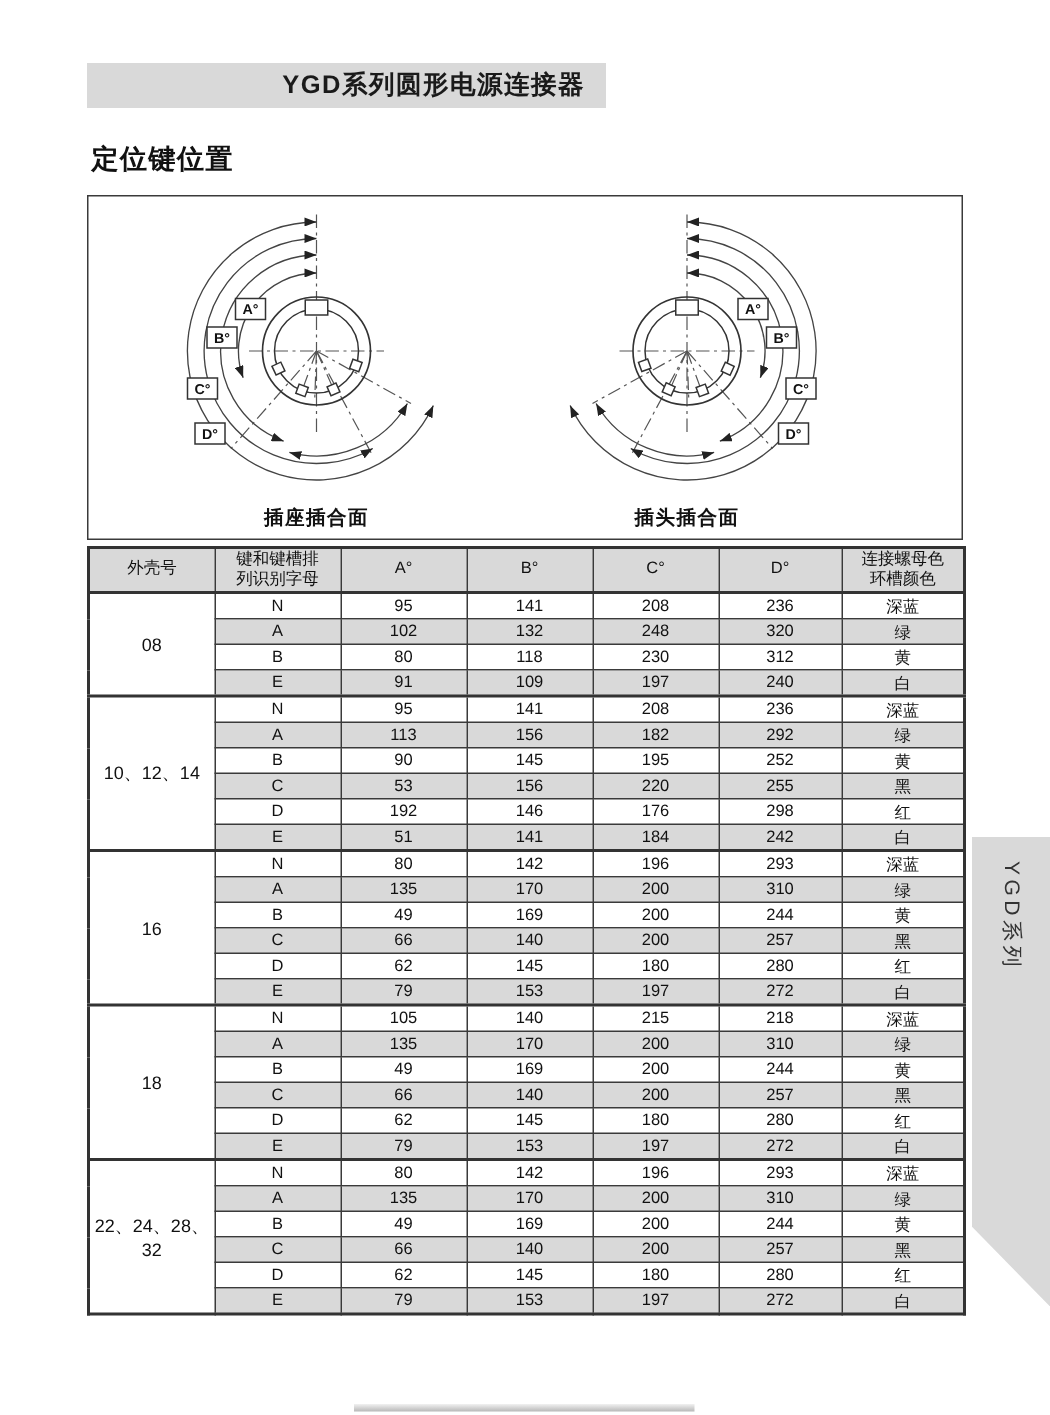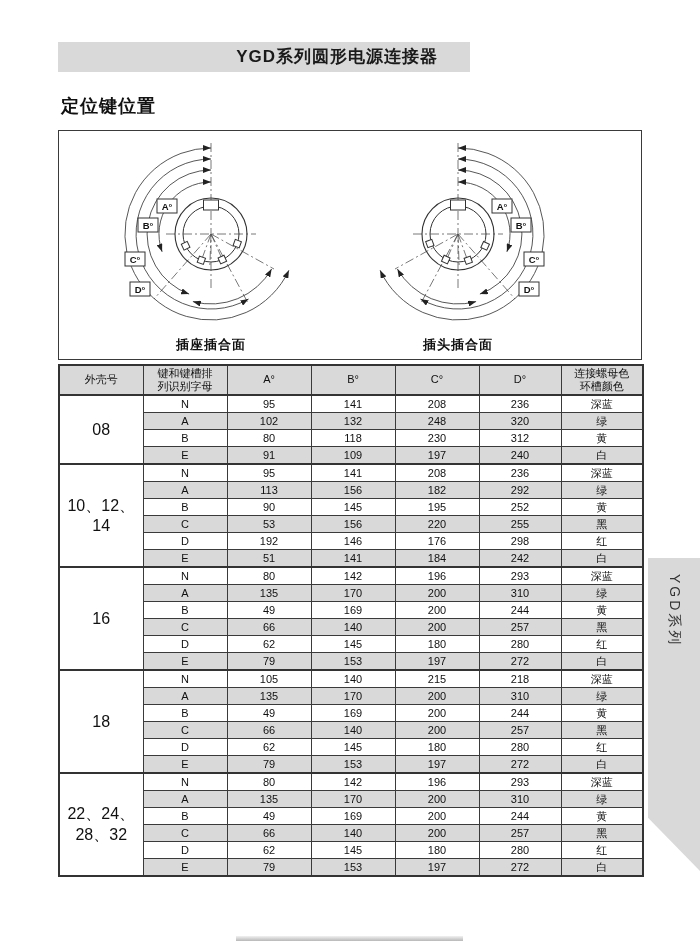--- a/index.html
+++ b/index.html
@@ -1,20 +1,20 @@
 <!DOCTYPE html>
 <html><head>
 <meta charset="utf-8">
 <style>
   html,body { margin:0; padding:0; background:#ffffff; }
   body { font-family:"Liberation Sans","DejaVu Sans",sans-serif; color:#111; }
   .page { position:relative; width:700px; height:943px; background:#fff; overflow:hidden; }
 
-  .title-bar { position:absolute; left:58px; top:42px; width:412px; height:30px;
-    background:#d9d9d9; box-sizing:border-box; text-align:right; padding-right:32px;
+  .title-bar { position:absolute; left:58px; top:42px; width:346px; height:30px;
+    background:#d9d9d9; box-sizing:border-box; text-align:right; padding-right:14px;
     font-weight:bold; font-size:17px; line-height:30px; letter-spacing:1px; color:#1a1a1a; }
 
   .section-heading { position:absolute; left:61px; top:94px; font-weight:bold;
     font-size:18px; letter-spacing:1px; color:#111; }
 
   .diagram-box { position:absolute; left:58px; top:130px; width:584px; height:230px;
     border:1px solid #3a3a3a; box-sizing:border-box; background:#fff; }
   svg.diagrams { display:block; width:582px; height:228px; }
 
   .ol  { stroke:#333; stroke-width:1.1; fill:none; }
@@ -28,21 +28,21 @@
 
   table.key-table { position:absolute; left:58px; top:364px; width:584px;
     border-collapse:collapse; table-layout:fixed; font-size:11px; color:#111;
     border:2px solid #333;padding-left:16px; }
   .key-table th, .key-table td { border:1px solid #3a3a3a; text-align:center;
     vertical-align:middle; padding:0; overflow:hidden; }
   .key-table th { height:28px; background:#d9d9d9; font-weight:normal;
     white-space:pre-line; line-height:1.2; }
   .key-table td { height:16px; background:#fff; }
   .key-table tr.shade td { background:#d9d9d9; }
-  .key-table td.shell { background:#fff; font-size:16px; }
+  .key-table td.shell { background:#fff; font-size:12px; }
   .key-table tr.group-start td { border-top:2px solid #333; }
   .key-table th { border-bottom:1.5px solid #333; }
 
   .side-tab { position:absolute; left:648px; top:558px; width:52px; height:313px;
     background:#d9d9d9; clip-path:polygon(0 0,100% 0,100% 100%,0 83%); }
   .side-tab-text { position:absolute; top:16px; left:50%; transform:translateX(-50%);
     writing-mode:vertical-rl; text-orientation:sideways; font-size:14px; color:#333;
     letter-spacing:3px; white-space:nowrap; }
 
   .bottom-bar { position:absolute; left:236px; top:936px; width:227px; height:5px;

